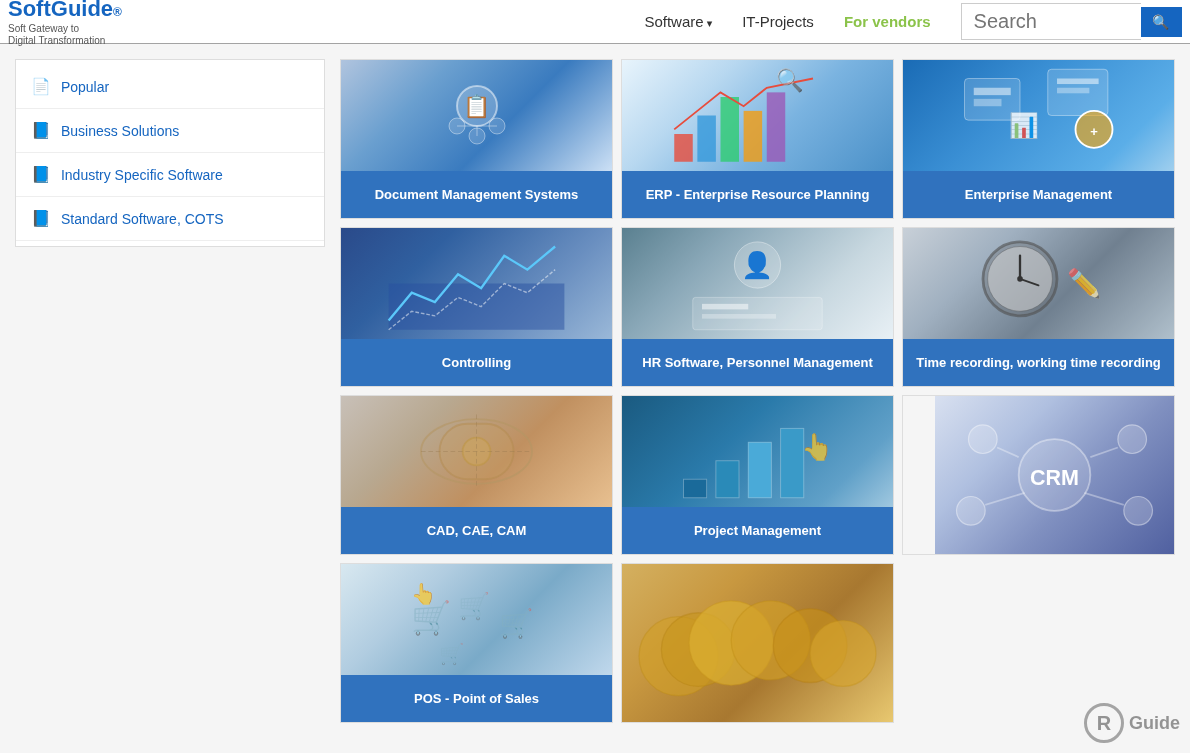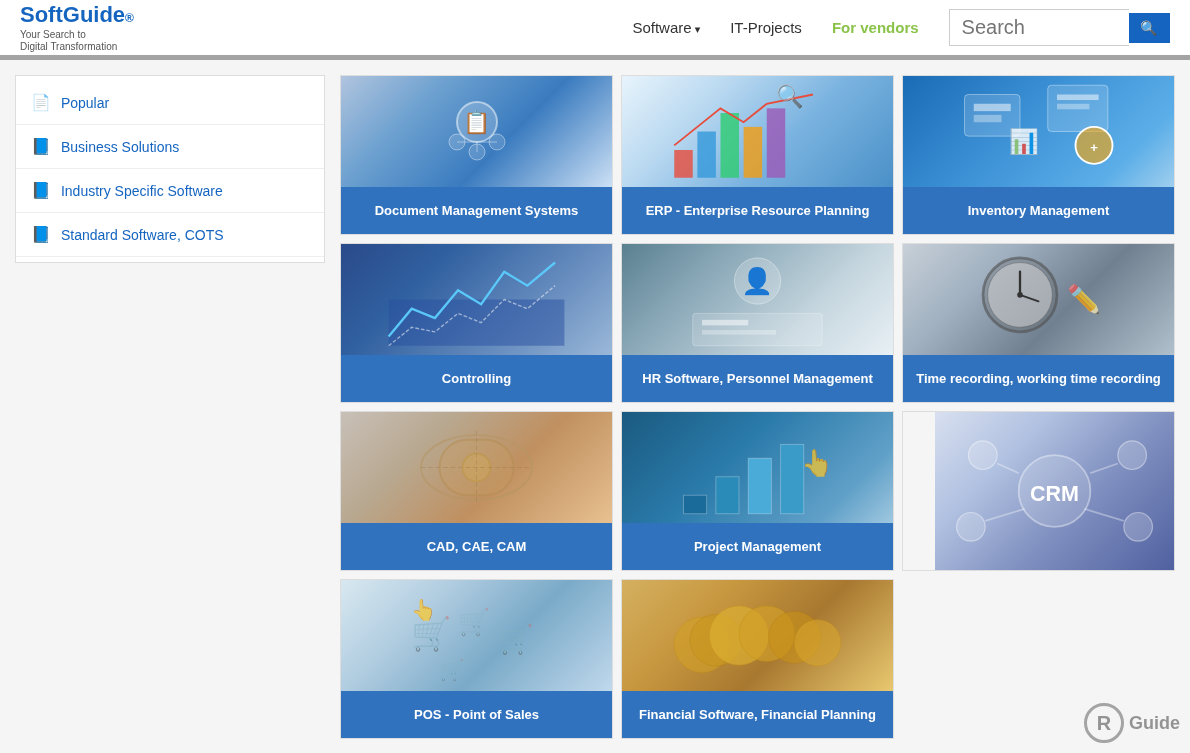--- a/index.html
+++ b/index.html
@@ -1,23 +1,23 @@
 <!DOCTYPE html>
 <html><head>
   <meta charset="utf-8">
   <style>
     * { box-sizing: border-box; margin: 0; padding: 0; }
     body { font-family: Arial, sans-serif; background: #f5f5f5; font-size: 14px; }
 
     
     .header {
       background: #fff;
-      border-bottom: 5px solid #a3a3a3;
-      padding: 0 20px;
-      height: 60px;
+      border-bottom: 1px solid #a3a3a3;
+      padding: 0 8px;
+      height: 44px;
       display: flex;
       align-items: center;
       justify-content: space-between;
     }
     .logo-area {
       display: flex;
       flex-direction: column;
       line-height: 1.2;
     }
     .logo-text {
@@ -184,21 +184,21 @@
     }
   </style>
 </head>
 <body>
 
 <div class="header">
   <div class="logo-area">
     <div class="logo-text">
       <span style="color:#1565c0;">Soft</span><span style="color:#1565c0;">Guide</span><span style="font-size:12px; color:#1565c0;">®</span>
     </div>
-    <div class="logo-sub">Your Search to</div>
+    <div class="logo-sub">Soft Gateway to</div>
     <div class="logo-sub">Digital Transformation</div>
   </div>
 
   <div class="header-nav">
     <a class="nav-item dropdown">Software</a>
     <a class="nav-item">IT-Projects</a>
     <a class="nav-item for-vendors">For vendors</a>
     <div class="search-area">
       <input class="search-input" type="text" placeholder="Search" style="">
       <button class="search-btn">🔍</button>
@@ -268,21 +268,21 @@
             <rect x="30" y="30" width="40" height="8" fill="rgba(255,255,255,0.5)"></rect>
             <rect x="30" y="42" width="30" height="8" fill="rgba(255,255,255,0.35)"></rect>
             <rect x="110" y="10" width="65" height="50" rx="4" fill="rgba(255,255,255,0.15)" stroke="rgba(255,255,255,0.4)" stroke-width="1"></rect>
             <rect x="120" y="20" width="45" height="6" fill="rgba(255,255,255,0.5)"></rect>
             <rect x="120" y="30" width="35" height="6" fill="rgba(255,255,255,0.35)"></rect>
             <text x="85" y="80" text-anchor="middle" fill="white" font-size="26" opacity="0.8">📊</text>
             <circle cx="160" cy="75" r="20" fill="rgba(255,165,0,0.6)" stroke="white" stroke-width="2"></circle>
             <text x="160" y="82" text-anchor="middle" fill="white" font-size="14" font-weight="bold">+</text>
           </svg>
         </div>
-        <div class="card-label">Inventory Management</div>
+        <div class="card-label">Enterprise Management</div>
       </div>
 
       <div class="grid-card">
         <div class="card-img card-ctrl">
           <svg width="100%" height="100%" viewBox="0 0 200 120">
             <rect x="5" y="60" width="190" height="50" fill="rgba(40,80,160,0.5)"></rect>
             <polyline points="5,100 30,70 55,80 80,50 105,65 130,30 155,45 185,20" fill="none" stroke="#5bc8fa" stroke-width="2.5"></polyline>
             <polyline points="5,110 30,90 55,95 80,75 105,85 130,60 155,70 185,45" fill="none" stroke="rgba(255,255,255,0.5)" stroke-width="1.5" stroke-dasharray="4,2"></polyline>
           </svg>
         </div>
@@ -377,21 +377,20 @@
         <div class="card-img card-fin">
           <svg width="100%" height="100%" viewBox="0 0 200 120">
             <circle cx="40" cy="70" r="30" fill="rgba(210,160,40,0.6)" stroke="rgba(190,140,20,0.4)" stroke-width="1"></circle>
             <circle cx="55" cy="65" r="28" fill="rgba(200,150,30,0.6)" stroke="rgba(180,130,20,0.4)" stroke-width="1"></circle>
             <circle cx="80" cy="60" r="32" fill="rgba(220,175,50,0.7)" stroke="rgba(200,150,30,0.5)" stroke-width="1"></circle>
             <circle cx="110" cy="58" r="30" fill="rgba(210,160,40,0.65)" stroke="rgba(190,140,20,0.4)" stroke-width="1"></circle>
             <circle cx="140" cy="62" r="28" fill="rgba(200,145,25,0.6)" stroke="rgba(180,125,15,0.4)" stroke-width="1"></circle>
             <circle cx="165" cy="68" r="25" fill="rgba(215,165,45,0.6)" stroke="rgba(195,145,25,0.4)" stroke-width="1"></circle>
           </svg>
         </div>
-        <div class="card-label">Financial Software, Financial Planning</div>
       </div>
 
     </div>
   </div>
 </div>
 
 <div class="watermark">
   <div class="watermark-icon">R</div>
   <span>Guide</span>
 </div>

